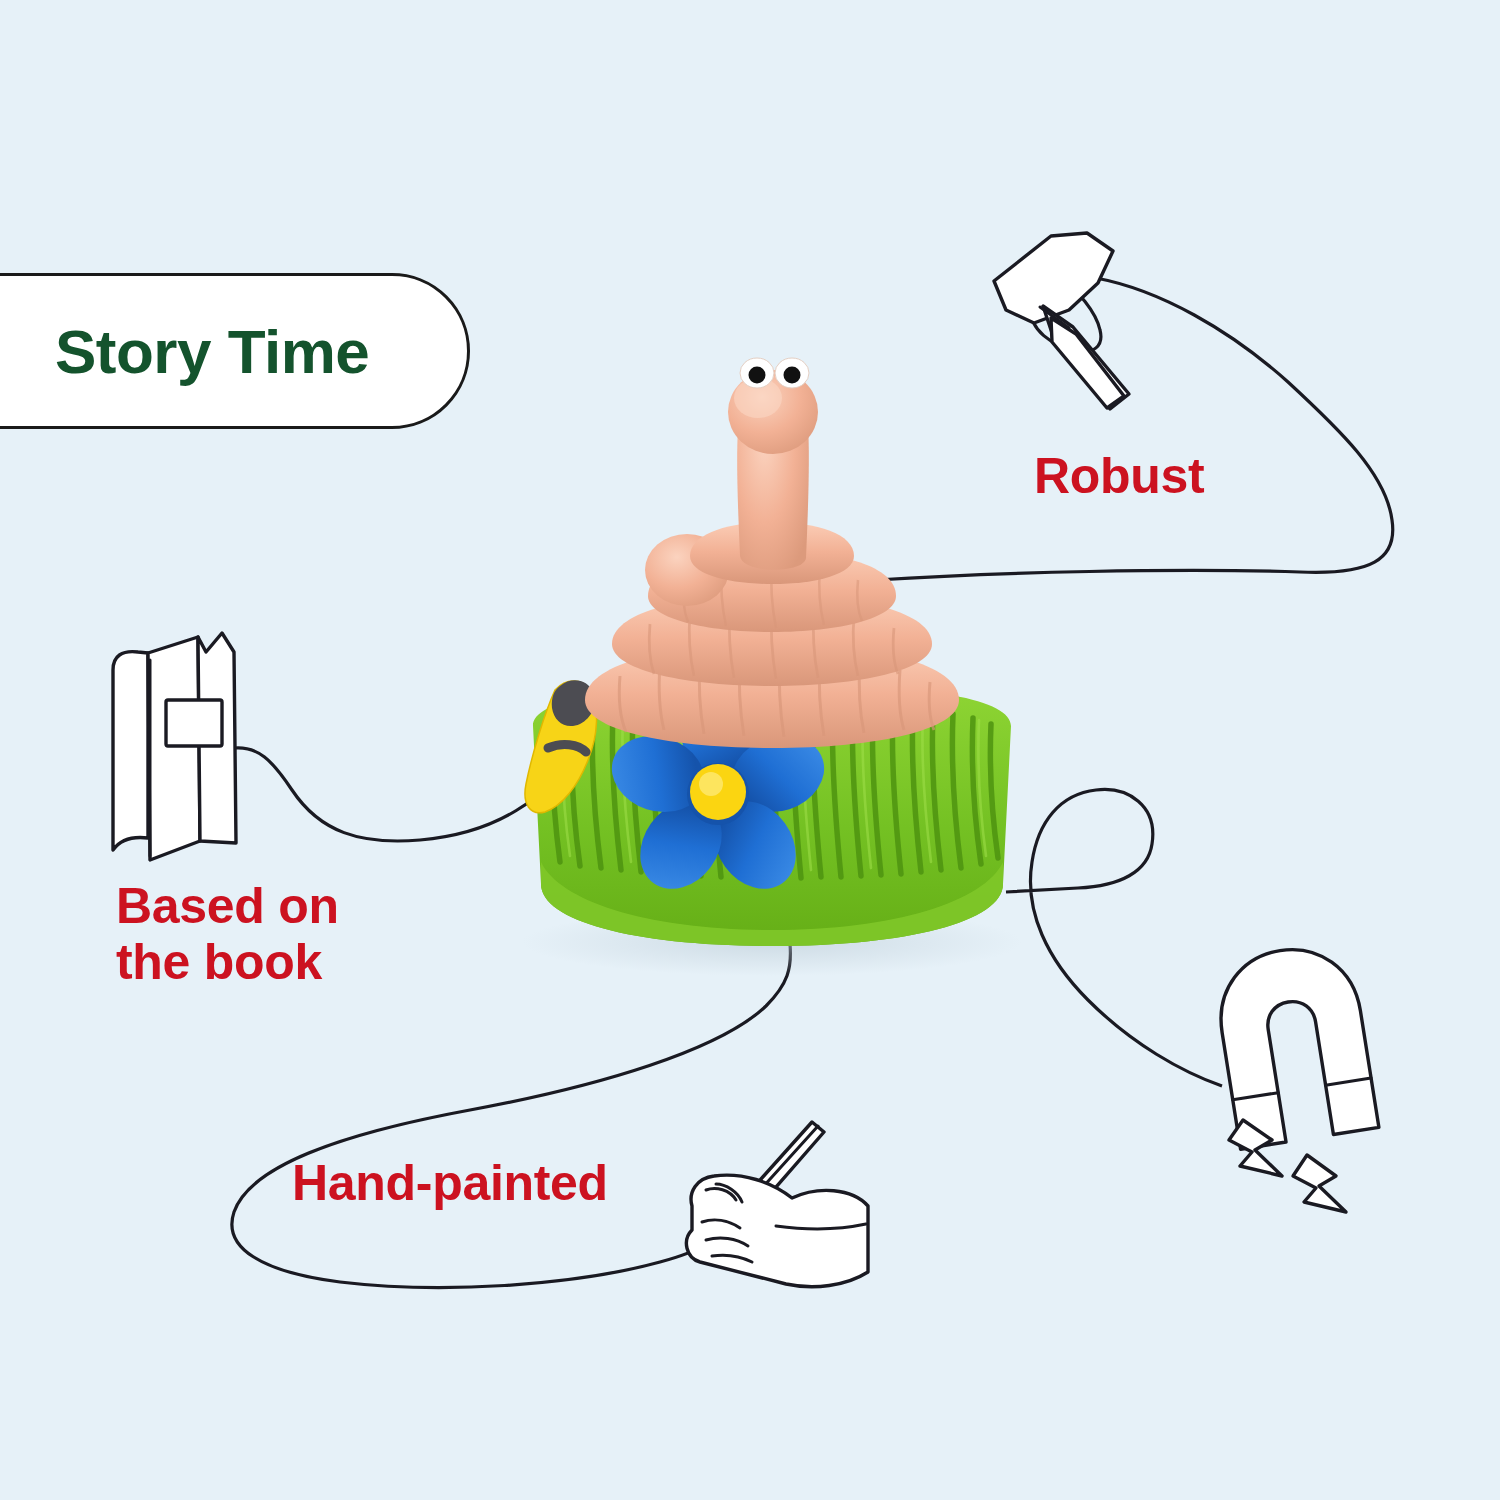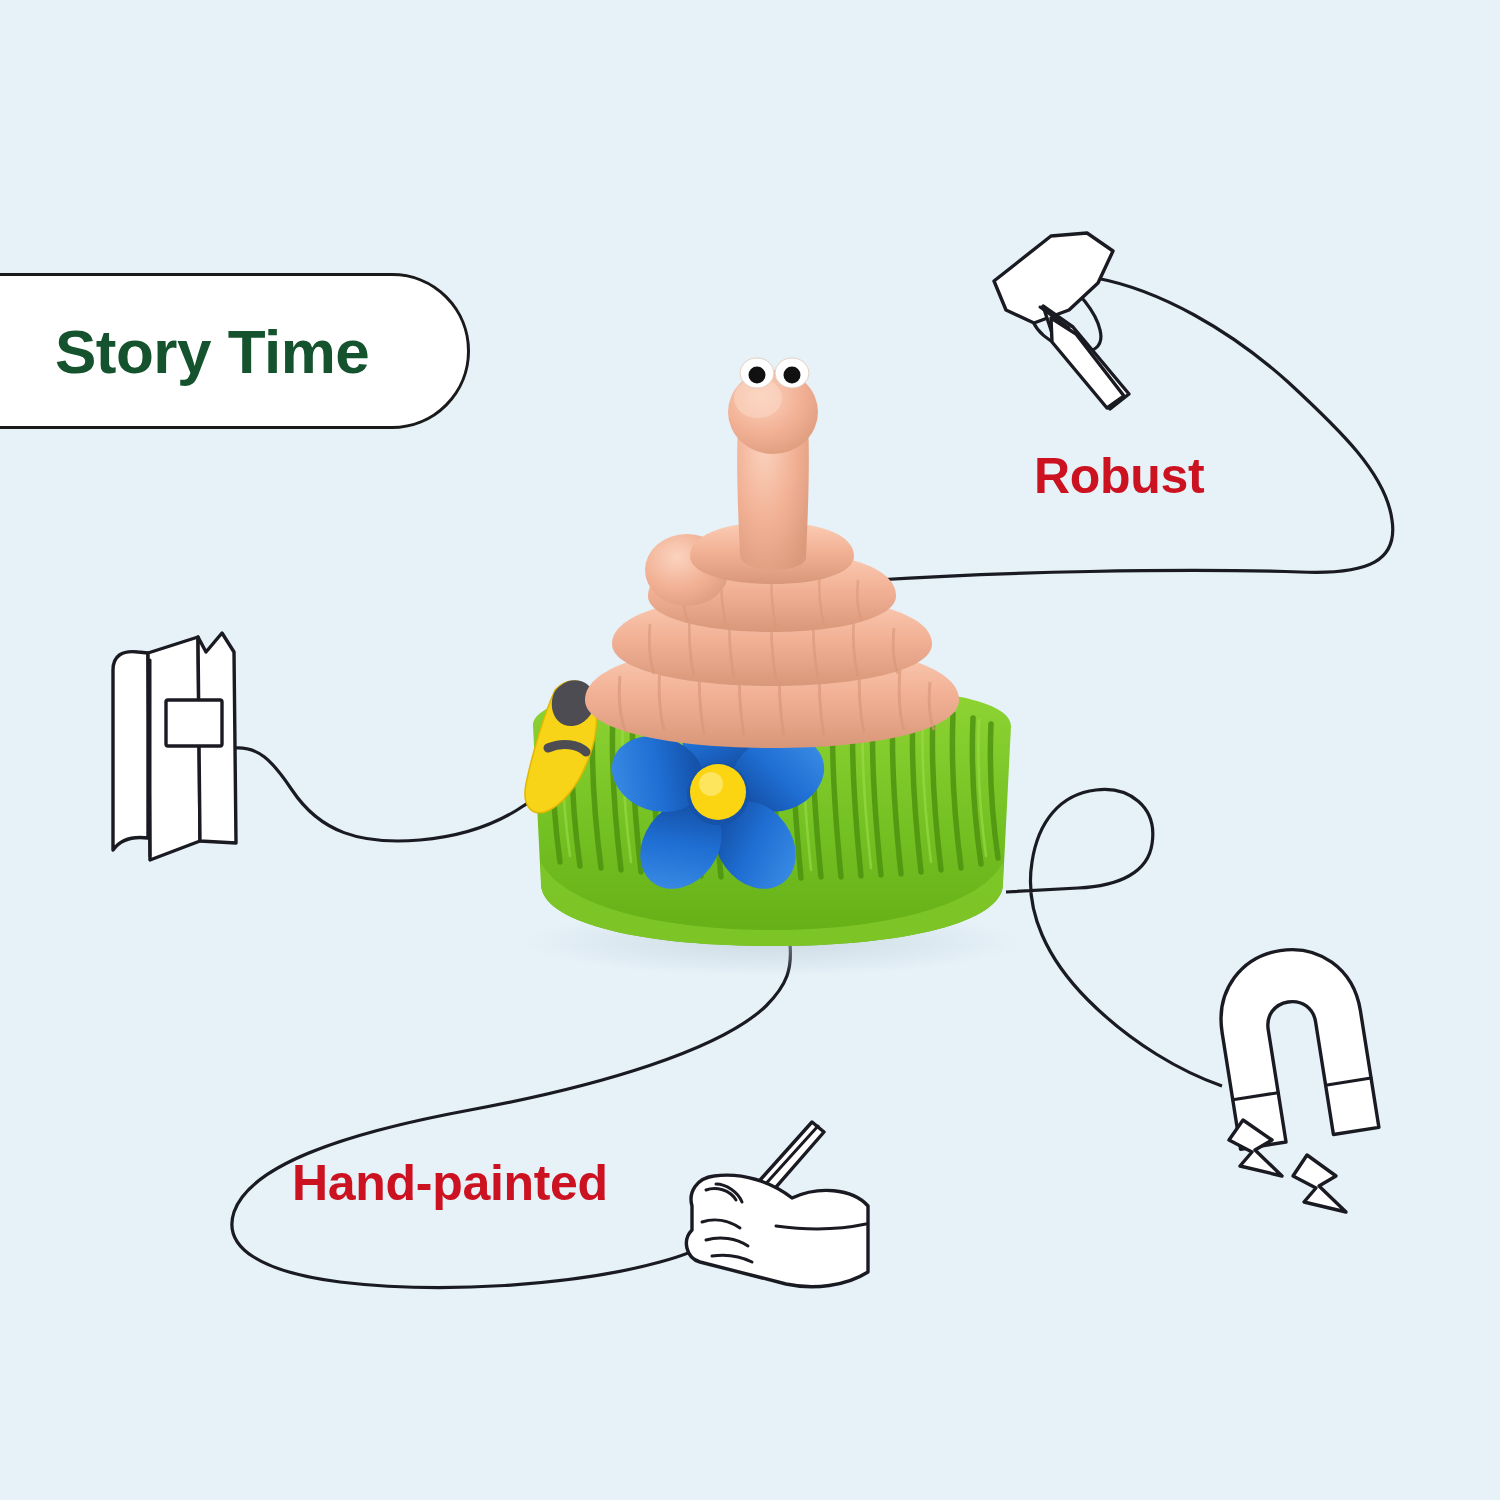--- a/index.html
+++ b/index.html
@@ -301,17 +301,19 @@
       <path class="icon-line" d="M776 1226 C806 1230 838 1230 866 1224"></path>
     </g>
   </svg>
 
   <div class="badge">
     <span class="badge-label">Story Time</span>
   </div>
 
   <div class="feature-label" id="label-robust">Robust</div>
 
+  <div class="feature-label" id="label-based">Based on
+the book</div>
 
 
   <div class="feature-label" id="label-handpainted">Hand-painted</div>
 
 </div>
 
 </body></html>

